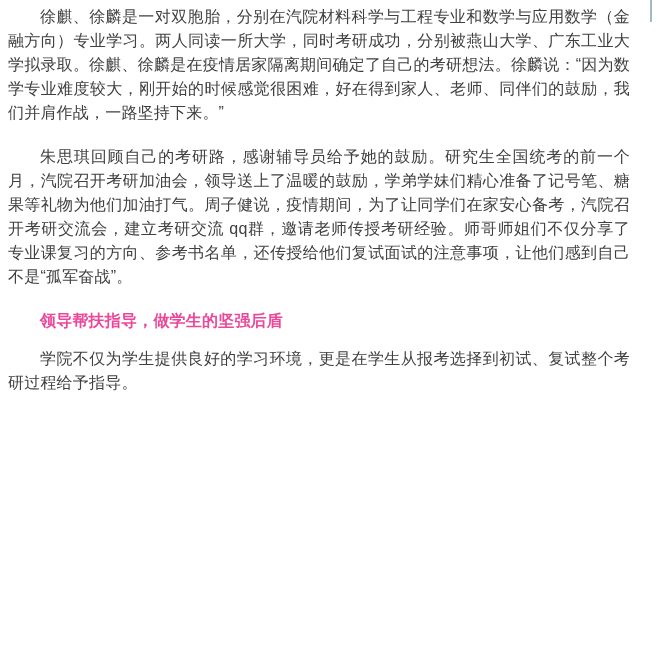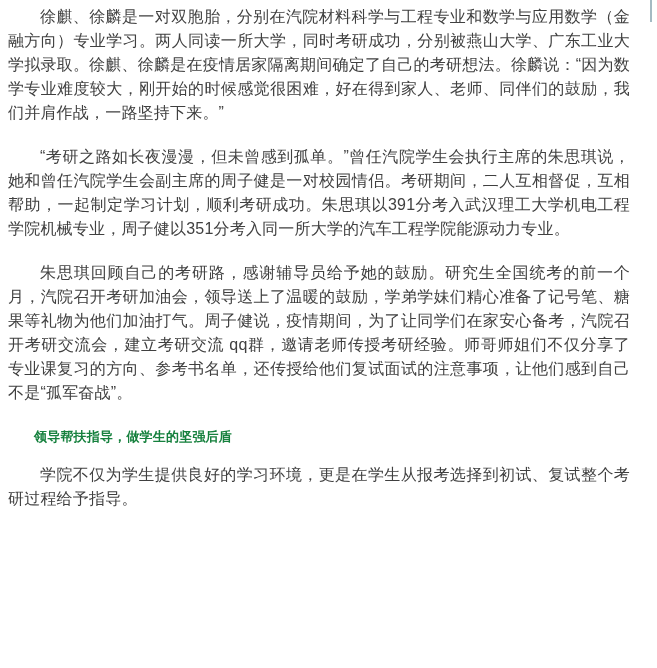--- a/index.html
+++ b/index.html
@@ -24,38 +24,37 @@
     text-align: justify;
     letter-spacing: 0.2px;
   }
   .article p {
     margin: 0 18px 20px 0;
     text-indent: 2em;
   }
   .article h3 {
     margin: 0 0 14px 0;
     padding-left: 2em;
-    font-size: 13px;
+    font-size: 16px;
     line-height: 24px;
     font-weight: bold;
-    color: #15803d;
+    color: #ec4899;
   }
   .scroll-remnant {
     position: absolute;
     top: 0;
     right: 5px;
     width: 2px;
     height: 22px;
     background: #a4bac3;
   }
 </style>
 </head>
 <body>
 
 <div class="article">
   <p>徐麒、徐麟是一对双胞胎，分别在汽院材料科学与工程专业和数学与应用数学（金融方向）专业学习。两人同读一所大学，同时考研成功，分别被燕山大学、广东工业大学拟录取。徐麒、徐麟是在疫情居家隔离期间确定了自己的考研想法。徐麟说：“因为数学专业难度较大，刚开始的时候感觉很困难，好在得到家人、老师、同伴们的鼓励，我们并肩作战，一路坚持下来。”</p>
-  <p>“考研之路如长夜漫漫，但未曾感到孤单。”曾任汽院学生会执行主席的朱思琪说，她和曾任汽院学生会副主席的周子健是一对校园情侣。考研期间，二人互相督促，互相帮助，一起制定学习计划，顺利考研成功。朱思琪以391分考入武汉理工大学机电工程学院机械专业，周子健以351分考入同一所大学的汽车工程学院能源动力专业。</p>
   <p>朱思琪回顾自己的考研路，感谢辅导员给予她的鼓励。研究生全国统考的前一个月，汽院召开考研加油会，领导送上了温暖的鼓励，学弟学妹们精心准备了记号笔、糖果等礼物为他们加油打气。周子健说，疫情期间，为了让同学们在家安心备考，汽院召开考研交流会，建立考研交流 qq群，邀请老师传授考研经验。师哥师姐们不仅分享了专业课复习的方向、参考书名单，还传授给他们复试面试的注意事项，让他们感到自己不是“孤军奋战”。</p>
   <h3>领导帮扶指导，做学生的坚强后盾</h3>
   <p>学院不仅为学生提供良好的学习环境，更是在学生从报考选择到初试、复试整个考研过程给予指导。</p>
 </div>
 
 <div class="scroll-remnant"></div>
 
 </body></html>

